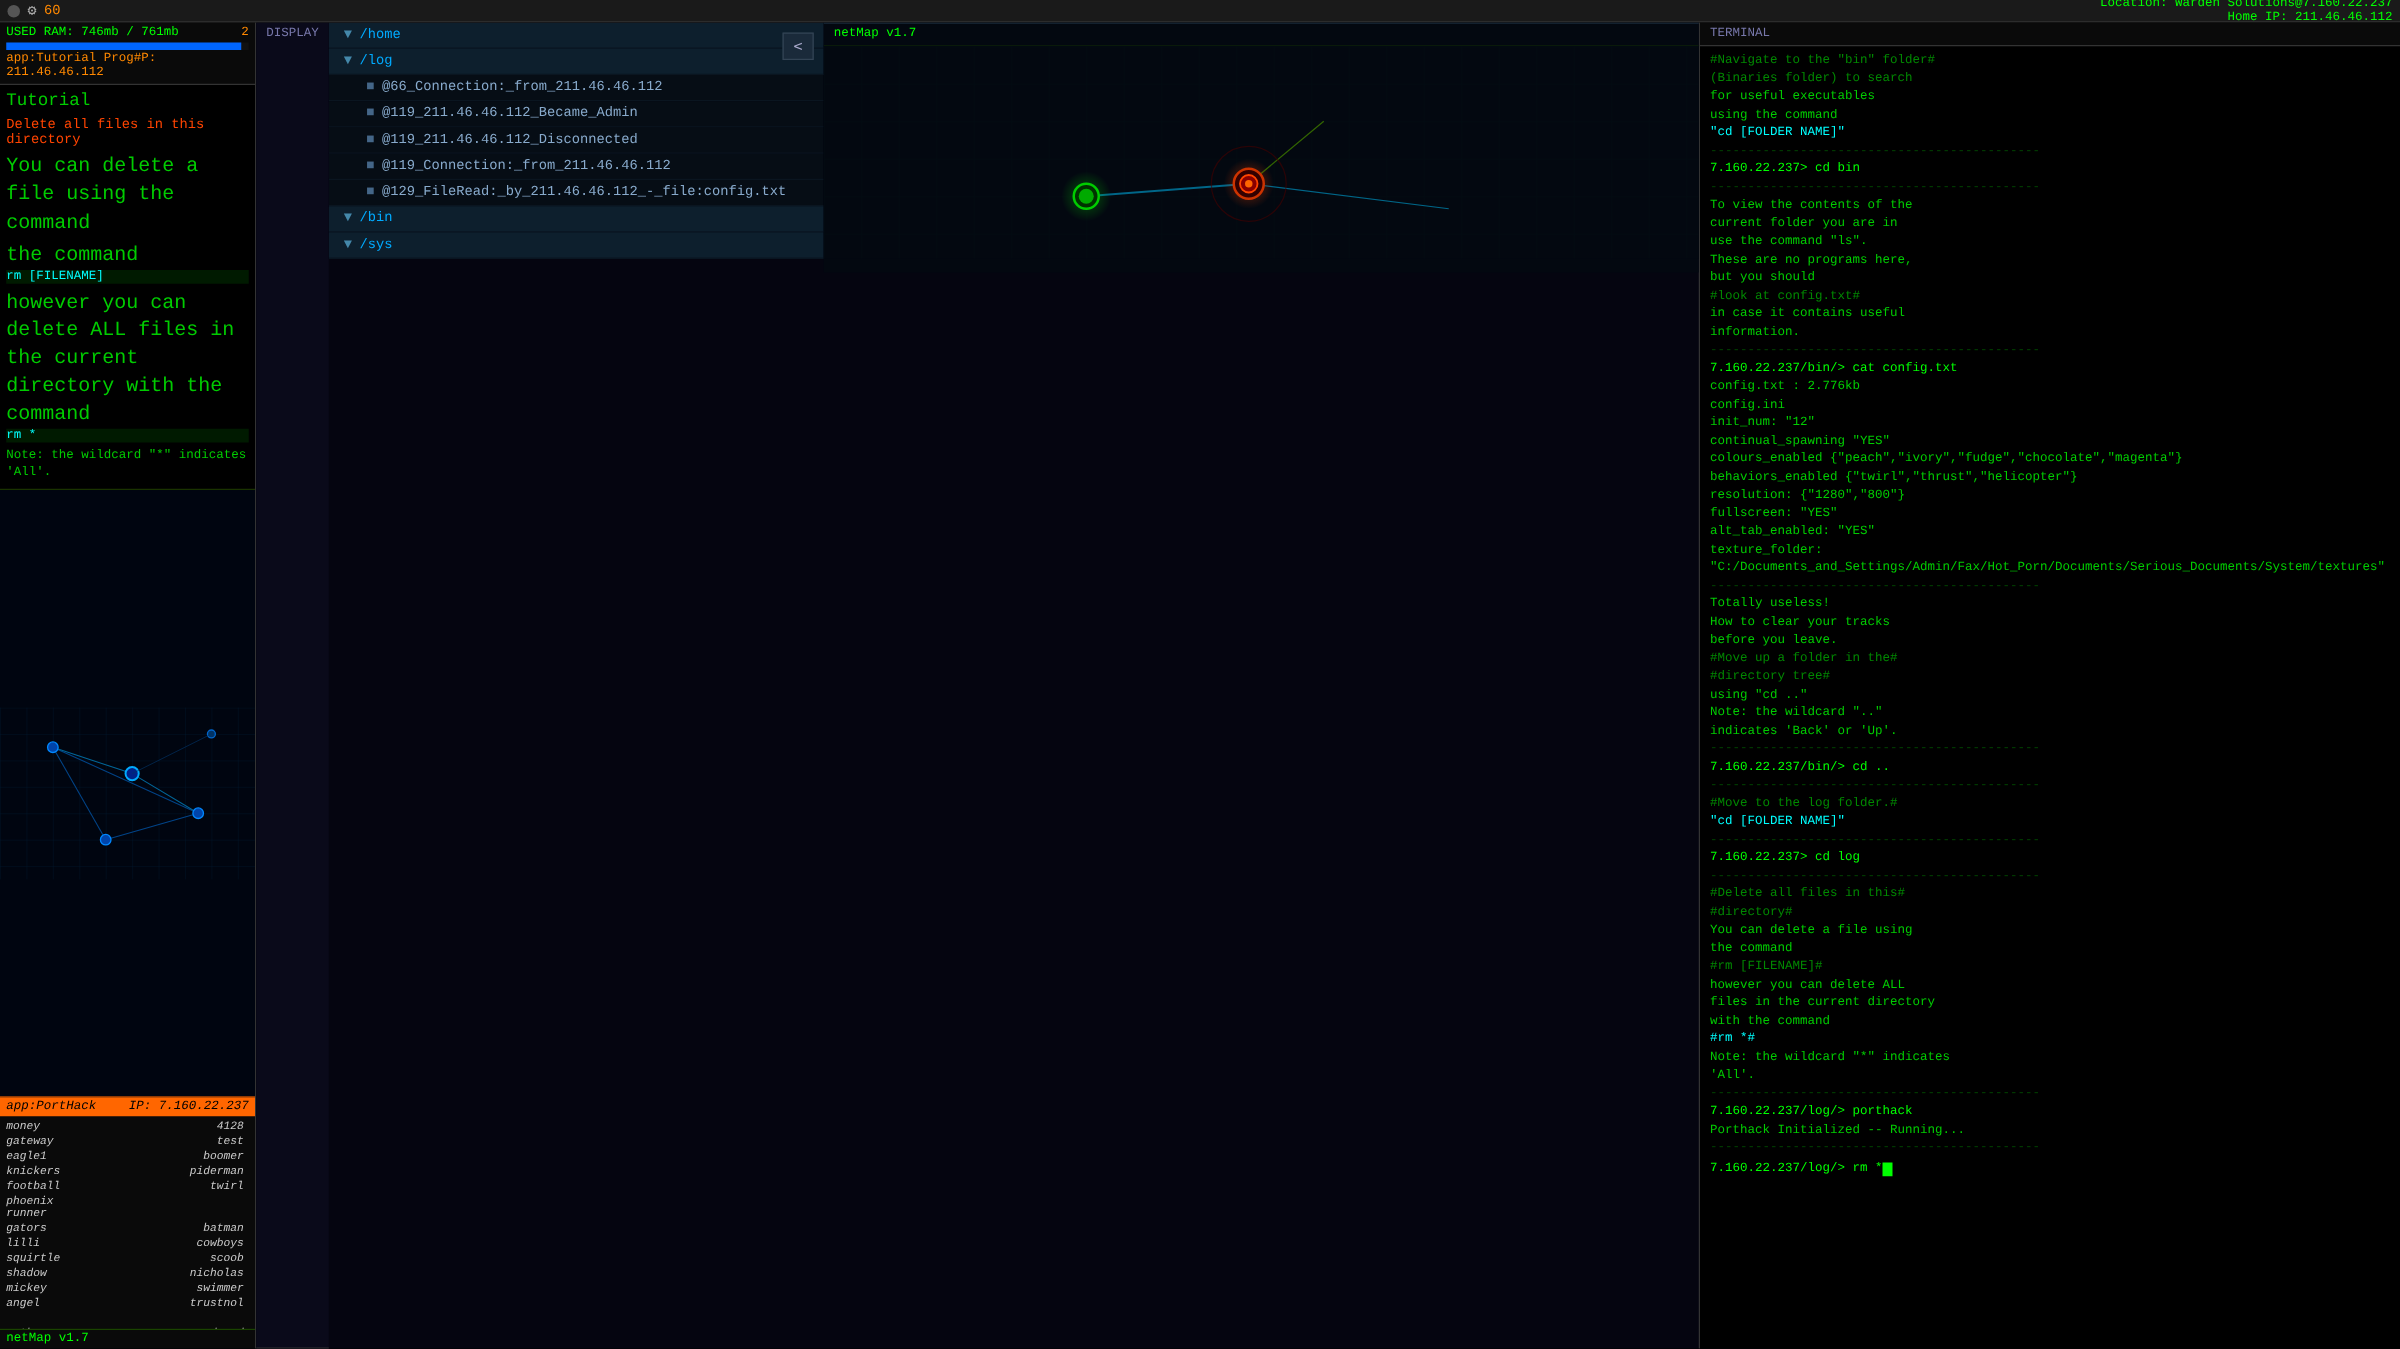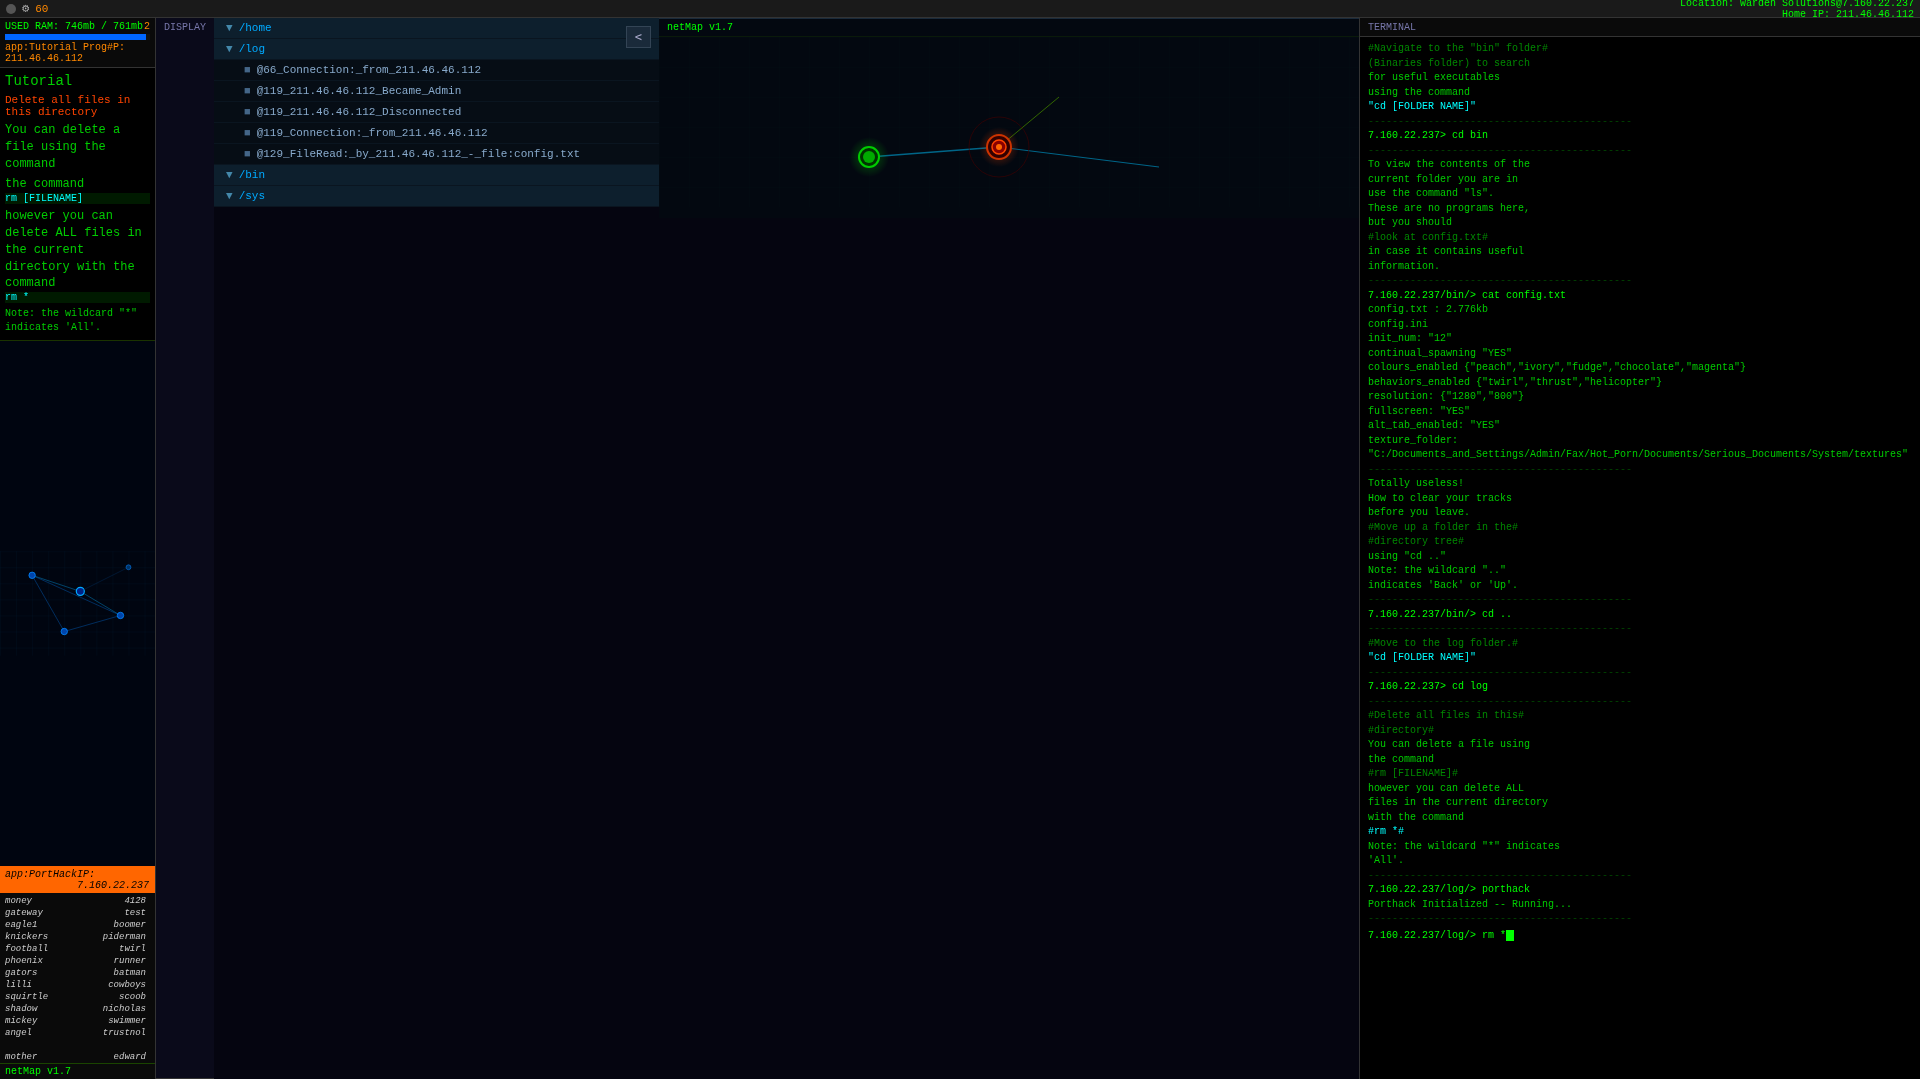--- a/index.html
+++ b/index.html
@@ -54,21 +54,21 @@
 
     
     #main-layout {
       display: flex;
       flex: 1;
       overflow: hidden;
     }
 
     
     #left-panel {
-      width: 156px;
+      width: 205px;
       flex-shrink: 0;
       display: flex;
       flex-direction: column;
       border-right: 1px solid #333;
     }
 
     
     #ram-section {
       background: #0a0a0a;
       padding: 3px 5px;
@@ -108,21 +108,21 @@
       font-size: 14px;
       font-weight: normal;
       margin-bottom: 5px;
     }
     #tutorial-section .tut-highlight {
       color: #ff4400;
       font-size: 11px;
     }
     #tutorial-section .tut-text {
       color: #00cc00;
-      font-size: 12px;
+      font-size: 16px;
       line-height: 1.4;
       margin-top: 4px;
     }
     #tutorial-section .tut-cmd {
       color: #00ffff;
       background: #001a00;
       font-size: 10px;
     }
     #tutorial-section .tut-note {
       color: #00cc00;
@@ -410,21 +410,21 @@
             <span class="ph-pass">boomer</span>
           </div>
           <div style="display: flex; justify-content: space-between; padding: 1px 3px;">
             <span class="ph-name">knickers</span>
             <span class="ph-pass">piderman</span>
           </div>
           <div style="display: flex; justify-content: space-between; padding: 1px 3px;">
             <span class="ph-name">football</span>
             <span class="ph-pass">twirl</span>
           </div>
-          <div style="display: flex; justify-content: space-between; padding: 1px 3px;">
+          <div style="display: flex; justify-content: space-between; padding: 1px 3px; flex-direction: column;">
             <span class="ph-name">phoenix</span>
             <span class="ph-pass">runner</span>
           </div>
           <div style="display: flex; justify-content: space-between; padding: 1px 3px;">
             <span class="ph-name">gators</span>
             <span class="ph-pass">batman</span>
           </div>
           <div style="display: flex; justify-content: space-between; padding: 1px 3px;">
             <span class="ph-name">lilli</span>
             <span class="ph-pass">cowboys</span>

